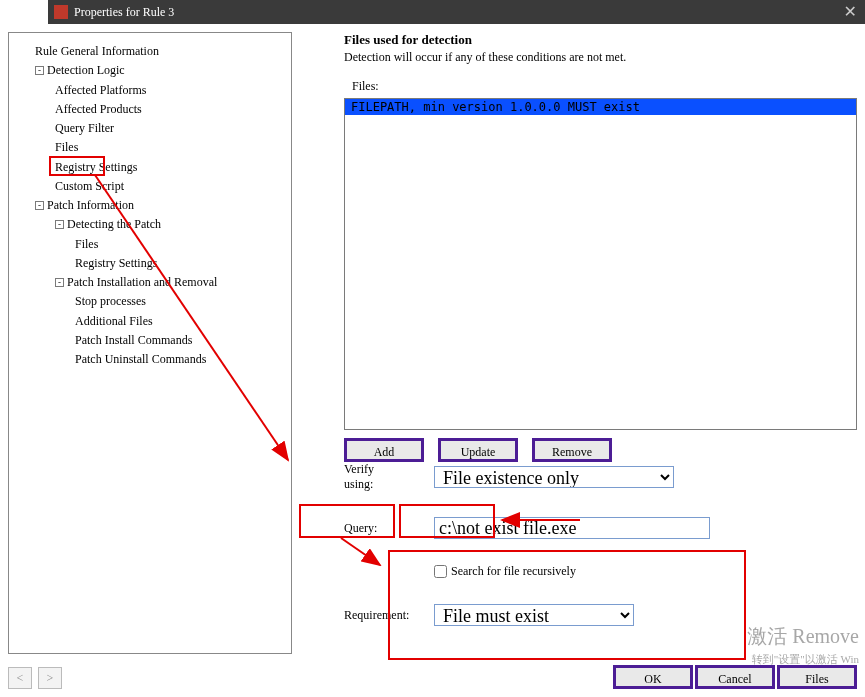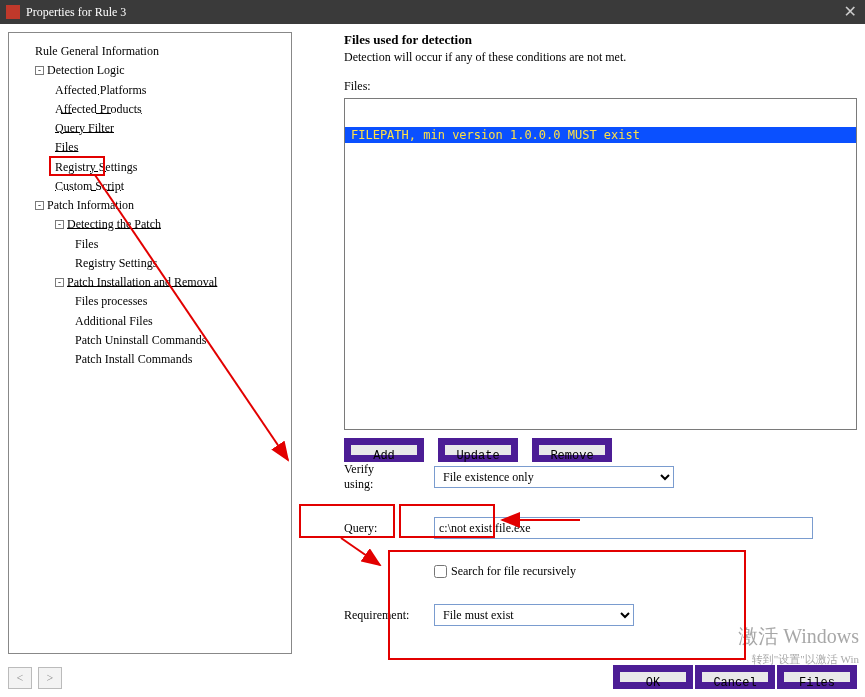--- a/index.html
+++ b/index.html
@@ -13,20 +13,21 @@
   position: relative;
 }
 .titlebar {
   background: #3a3a3a;
   color: #fff;
   height: 24px;
   display: flex;
   align-items: center;
   padding: 0 6px;
   position: relative;
+  margin-left: 48px;
 }
 .titlebar .icon {
   width: 14px; height: 14px;
   background: #c0392b;
   margin-right: 6px;
   display: inline-block;
 }
 .titlebar .close {
   position: absolute;
   right: 8px;
@@ -59,85 +60,84 @@
   border: 1px solid #7a7a7a;
   text-align: center;
   line-height: 7px;
   font-size: 9px;
   vertical-align: middle;
   margin-right: 3px;
   background: #fff;
 }
 .tree-label { vertical-align: middle; }
 .pad0 { padding-left: 6px; }
-.pad1 { padding-left: 26px; text-decoration: underline; }
+.pad1 { padding-left: 26px; }
 .pad2 { padding-left: 46px; }
 .right-panel {
   flex: 1;
   position: relative;
   padding-left: 44px;
 }
 .section-title {
   font-weight: bold;
   font-size: 13px;
   margin-bottom: 2px;
 }
 .section-sub {
   margin-bottom: 14px;
 }
-.files-label { margin-bottom: 4px; }
+.files-label { margin-bottom: 4px; margin-left: 8px; }
 .listbox {
   border: 1px solid #7a7a7a;
   height: 332px;
   background: #fff;
   overflow: hidden;
 }
 .list-item {
   padding: 1px 6px;
   font-family: "SimSun", monospace;
   white-space: nowrap;
 }
 .list-item.selected {
   background: #0a50ff;
-  color: #fde047;
-  margin-top: 28px;
+  color: #000000;
 }
 .btn-row {
   margin-top: 8px;
   display: flex;
   gap: 14px;
 }
 .btn {
   width: 80px;
   height: 24px;
-  border: 7px solid #4c1d95;
+  border: 3px solid #4c1d95;
   background: #e9e9e9;
   text-align: center;
   line-height: 22px;
   cursor: pointer;
-  font-family: Liberation Mono, monospace;
+  font-family: Liberation Serif, serif;
   font-size: 12px;
 }
 .form-grid {
   display: grid;
   grid-template-columns: 90px 1fr;
   row-gap: 25px;
   align-items: center;
 }
 .form-grid label { white-space: nowrap; }
 select, input[type=text] {
   font-family: inherit;
-  font-size: 12px;
+  font-size: 18px;
   height: 22px;
   border: 1px solid #7a9ccf;
   padding: 0 4px;
   background: #fff;
 }
 .verify-select { width: 240px; }
-.path-input { width: 379px; }
+.path-input { width: 276px; }
 .req-select { width: 200px; }
 .chk-row { display: flex; align-items: center; gap: 4px; }
 .footer {
   position: absolute;
   right: 8px;
   bottom: 8px;
   display: flex;
   gap: 2px;
 }
 .nav-btns {
@@ -192,24 +192,24 @@
     <div class="tree-row pad1"><span class="tree-label">Affected Products</span></div>
     <div class="tree-row pad1"><span class="tree-label">Query Filter</span></div>
     <div class="tree-row pad1"><span class="tree-label">Files</span></div>
     <div class="tree-row pad1"><span class="tree-label">Registry Settings</span></div>
     <div class="tree-row pad1"><span class="tree-label">Custom Script</span></div>
     <div class="tree-row pad0"><span class="tree-exp">-</span><span class="tree-label">Patch Information</span></div>
     <div class="tree-row pad1"><span class="tree-exp">-</span><span class="tree-label">Detecting the Patch</span></div>
     <div class="tree-row pad2"><span class="tree-label">Files</span></div>
     <div class="tree-row pad2"><span class="tree-label">Registry Settings</span></div>
     <div class="tree-row pad1"><span class="tree-exp">-</span><span class="tree-label">Patch Installation and Removal</span></div>
-    <div class="tree-row pad2"><span class="tree-label">Files processes</span></div>
+    <div class="tree-row pad2"><span class="tree-label">Stop processes</span></div>
     <div class="tree-row pad2"><span class="tree-label">Additional Files</span></div>
+    <div class="tree-row pad2"><span class="tree-label">Patch Install Commands</span></div>
     <div class="tree-row pad2"><span class="tree-label">Patch Uninstall Commands</span></div>
-    <div class="tree-row pad2"><span class="tree-label">Patch Install Commands</span></div>
   </div>
 
   <div class="right-panel">
     <div class="section-title">Files used for detection</div>
     <div class="section-sub">Detection will occur if any of these conditions are not met.</div>
 
     <div class="files-label">Files:</div>
     <div class="listbox">
       <div class="list-item selected">FILEPATH, min version 1.0.0.0 MUST exist</div>
     </div>
@@ -256,21 +256,21 @@
   <div class="nav-btn">&gt;</div>
 </div>
 
 <div class="footer">
   <button class="btn">OK</button>
   <button class="btn">Cancel</button>
   <button class="btn">Files</button>
 </div>
 
 <div class="watermark">
-  <div class="big">激活 Windows</div>
+  <div class="big">激活 Remove</div>
   <div class="small">转到"设置"以激活 Win</div>
 </div>
 
 <div class="ann ann-box1"></div>
 <div class="ann ann-box2"></div>
 <div class="ann ann-box3"></div>
 <div class="ann ann-box4"></div>
 <svg class="ann-svg">
   <defs>
     <marker id="ah" markerWidth="10" markerHeight="8" refX="9" refY="4" orient="auto">

